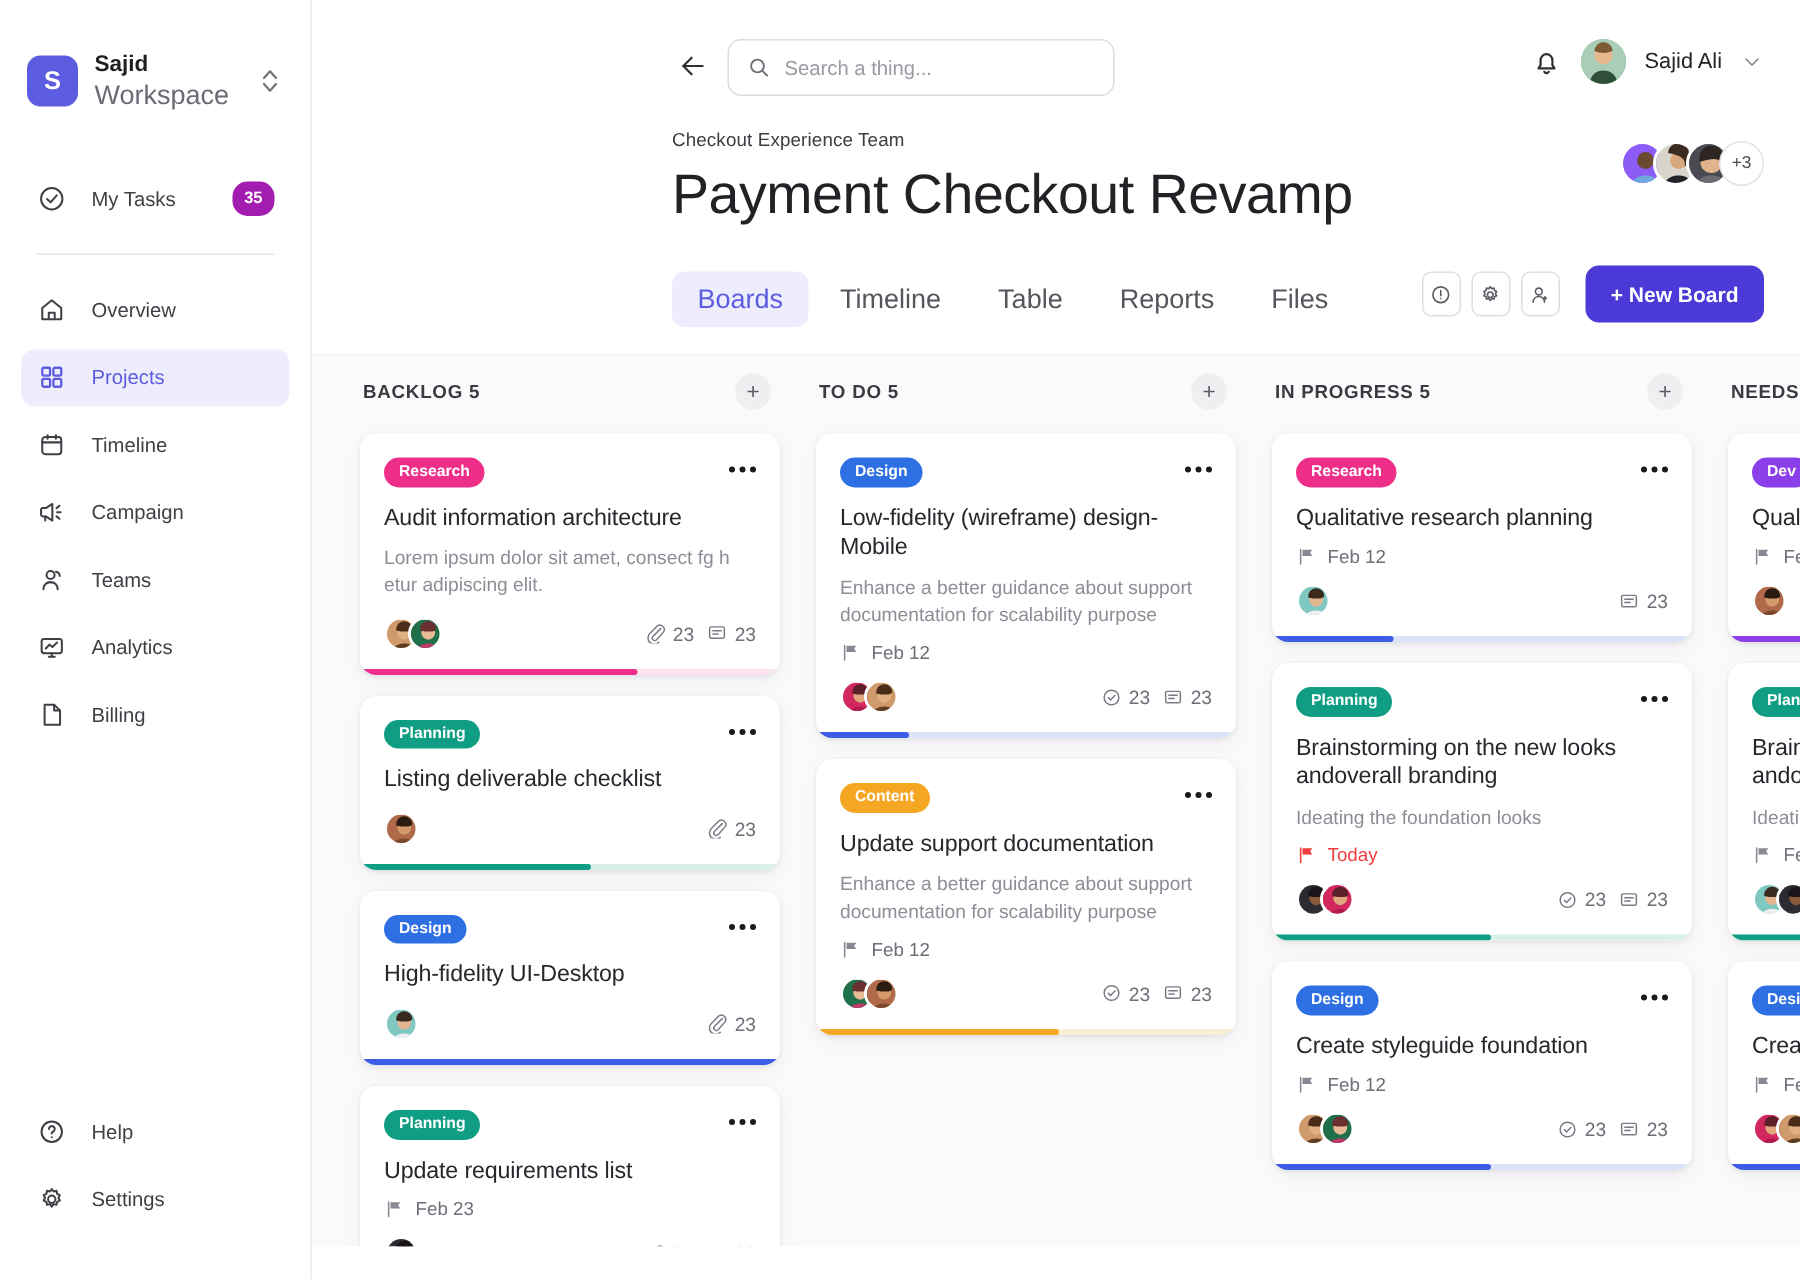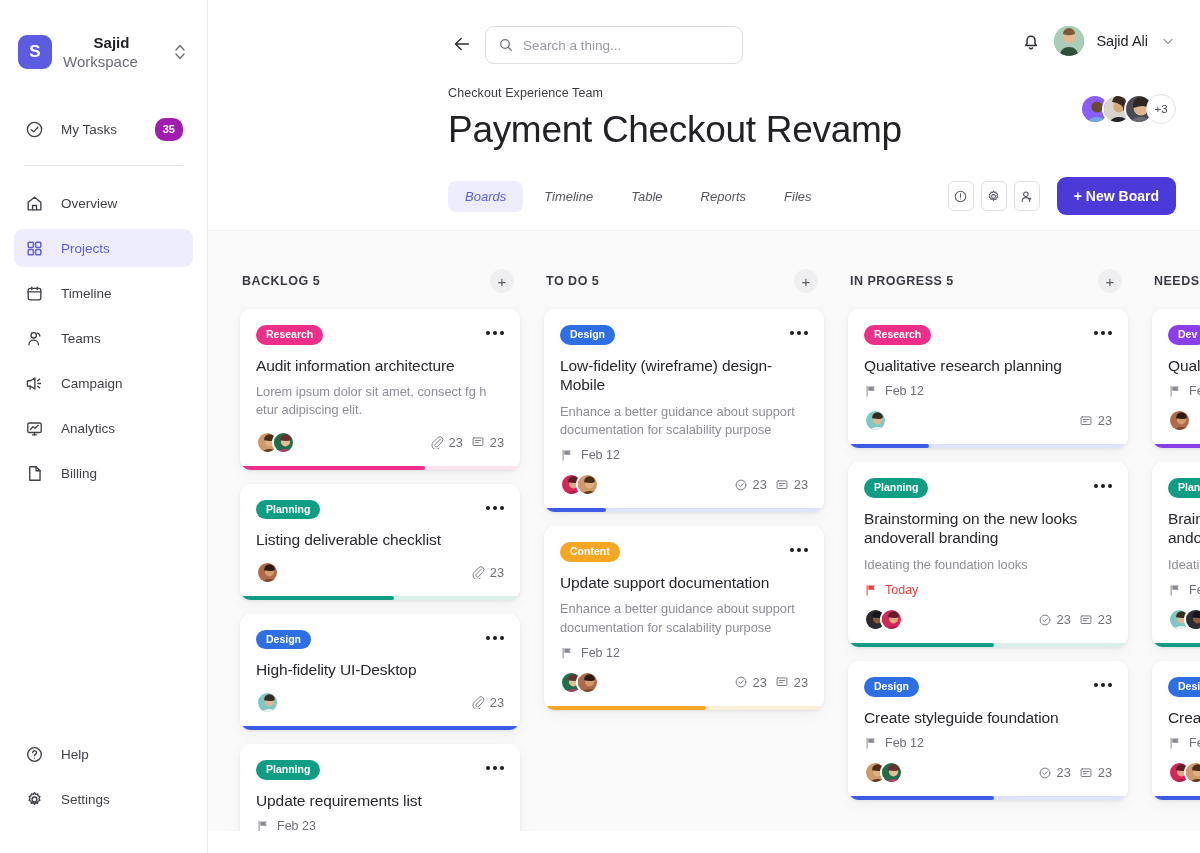--- a/index.html
+++ b/index.html
@@ -28,22 +28,22 @@
     gap: 11px;
   }
   .ws-logo {
     width: 34px; height: 34px; border-radius: 9px;
     background: #5c5ce0;
     color: #fff; font-size: 17px; font-weight: 700;
     display: flex; align-items: center; justify-content: center;
     flex: 0 0 auto;
   }
   .ws-names { display: flex; flex-direction: column; line-height: 1.18; flex: 1 1 auto; }
-  .ws-title { font-size: 15px; font-weight: 700; color: #1f2023; text-align: center; }
-  .ws-sub { font-size: 15px; color: #6b6b75; margin-top: 1px; }
+  .ws-title { font-size: 15px; font-weight: 700; color: #1f2023; }
+  .ws-sub { font-size: 18px; color: #6b6b75; margin-top: 1px; }
   .ws-switch { width: 18px; height: 26px; flex: 0 0 auto; opacity: .72; }
 
   .nav-group { padding: 0 14px; margin-top: 26px; }
   .nav-item {
     display: flex; align-items: center; gap: 16px;
     height: 38px; padding: 0 10px;
     border-radius: 9px; cursor: pointer;
     color: #3f3f46; font-size: 13.5px;
     margin-bottom: 7px;
     position: relative;
@@ -120,22 +120,22 @@
     font-size: 11.5px; color: #4b4b53; font-weight: 500;
   }
 
   
   .tabs-row {
     padding: 0 24px 0 240px; margin-top: 30px;
     display: flex; align-items: center; position: relative; flex: 0 0 auto;
   }
   .tabs { display: flex; align-items: center; gap: 4px; }
   .tab {
-    font-size: 13px; color: #55555e; cursor: pointer;
-    padding: 8px 17px; border-radius: 8px; white-space: nowrap; font-style: italic;
+    font-size: 18px; color: #55555e; cursor: pointer;
+    padding: 8px 17px; border-radius: 8px; white-space: nowrap;
   }
   .tab.active { background: #eeedfd; color: #5c5ce0; font-weight: 500; }
   .tabs-actions {
     position: absolute; right: 24px; top: -4px;
     display: flex; align-items: center; gap: 7px;
   }
   .icon-btn {
     width: 26px; height: 30px; border: 1px solid #dedee5; border-radius: 6px;
     display: flex; align-items: center; justify-content: center; cursor: pointer; background: #fff;
   }
@@ -143,21 +143,21 @@
     background: #4b39d8; color: #fff; border: none;
     font-family: inherit; font-size: 14px; font-weight: 700;
     padding: 11px 17px; border-radius: 9px; cursor: pointer;
     margin-left: 10px; white-space: nowrap;
   }
 
   
   .board-area {
     flex: 1 1 auto; margin-top: 18px;
     background: #fafafb; border-top: 1px solid #f0f0f3;
-    padding: 38px 0 0 32px; overflow: hidden;
+    padding: 12px 0 0 32px; overflow: hidden;
     display: flex; gap: 24px;
   }
   .column { width: 280px; min-width: 280px; display: flex; flex-direction: column; }
   .col-head {
     display: flex; align-items: center;
     padding: 0 6px 0 2px; margin-bottom: 16px; height: 24px;
   }
   .col-title {
     font-size: 12.5px; font-weight: 700; color: #3a3a42;
     letter-spacing: .5px; flex: 1 1 auto;
@@ -261,38 +261,38 @@
               <path d="M4 10 H20"></path>
               <path d="M8.5 4 V7"></path>
               <path d="M15.5 4 V7"></path>
             </svg>
         </span>
         <span class="nav-label">Timeline</span>
       </div>
       <div class="nav-item">
         <span class="nav-ico">
           <svg width="19" height="19" viewBox="0 0 24 24" fill="none" stroke="#3f3f46" stroke-width="1.7" stroke-linecap="round" stroke-linejoin="round">
-              <circle cx="11" cy="8" r="3.4"></circle>
-              <path d="M5 20 c0-3.6 2.7-6 6-6 s6 2.4 6 6"></path>
-              <path d="M15.5 5.2 c1.9.3 3.2 1.8 3.2 3.6"></path>
-            </svg>
-        </span>
-        <span class="nav-label">Teams</span>
-      </div>
-      <div class="nav-item">
-        <span class="nav-ico">
-          <svg width="19" height="19" viewBox="0 0 24 24" fill="none" stroke="#3f3f46" stroke-width="1.7" stroke-linecap="round" stroke-linejoin="round">
               <path d="M3 9.5 V14 a1.5 1.5 0 001.5 1.5 H7 L12.5 19 V5 L7 8.5 H4.5 A1.5 1.5 0 003 9.5 Z"></path>
               <path d="M6.5 15.5 V19"></path>
               <path d="M16 8.5 L18.5 6.5"></path>
               <path d="M16.5 12 H19.5"></path>
               <path d="M16 15.5 L18.5 17.5"></path>
             </svg>
         </span>
         <span class="nav-label">Campaign</span>
+      </div>
+      <div class="nav-item">
+        <span class="nav-ico">
+          <svg width="19" height="19" viewBox="0 0 24 24" fill="none" stroke="#3f3f46" stroke-width="1.7" stroke-linecap="round" stroke-linejoin="round">
+              <circle cx="11" cy="8" r="3.4"></circle>
+              <path d="M5 20 c0-3.6 2.7-6 6-6 s6 2.4 6 6"></path>
+              <path d="M15.5 5.2 c1.9.3 3.2 1.8 3.2 3.6"></path>
+            </svg>
+        </span>
+        <span class="nav-label">Teams</span>
       </div>
       <div class="nav-item">
         <span class="nav-ico">
           <svg width="19" height="19" viewBox="0 0 24 24" fill="none" stroke="#3f3f46" stroke-width="1.7" stroke-linecap="round" stroke-linejoin="round">
               <rect x="3.5" y="5" width="17" height="12" rx="2"></rect>
               <path d="M7 13 L10 9.8 L12.5 11.8 L16.5 8"></path>
               <path d="M9.5 20 H14.5"></path>
               <path d="M12 17 V20"></path>
             </svg>
         </span>

